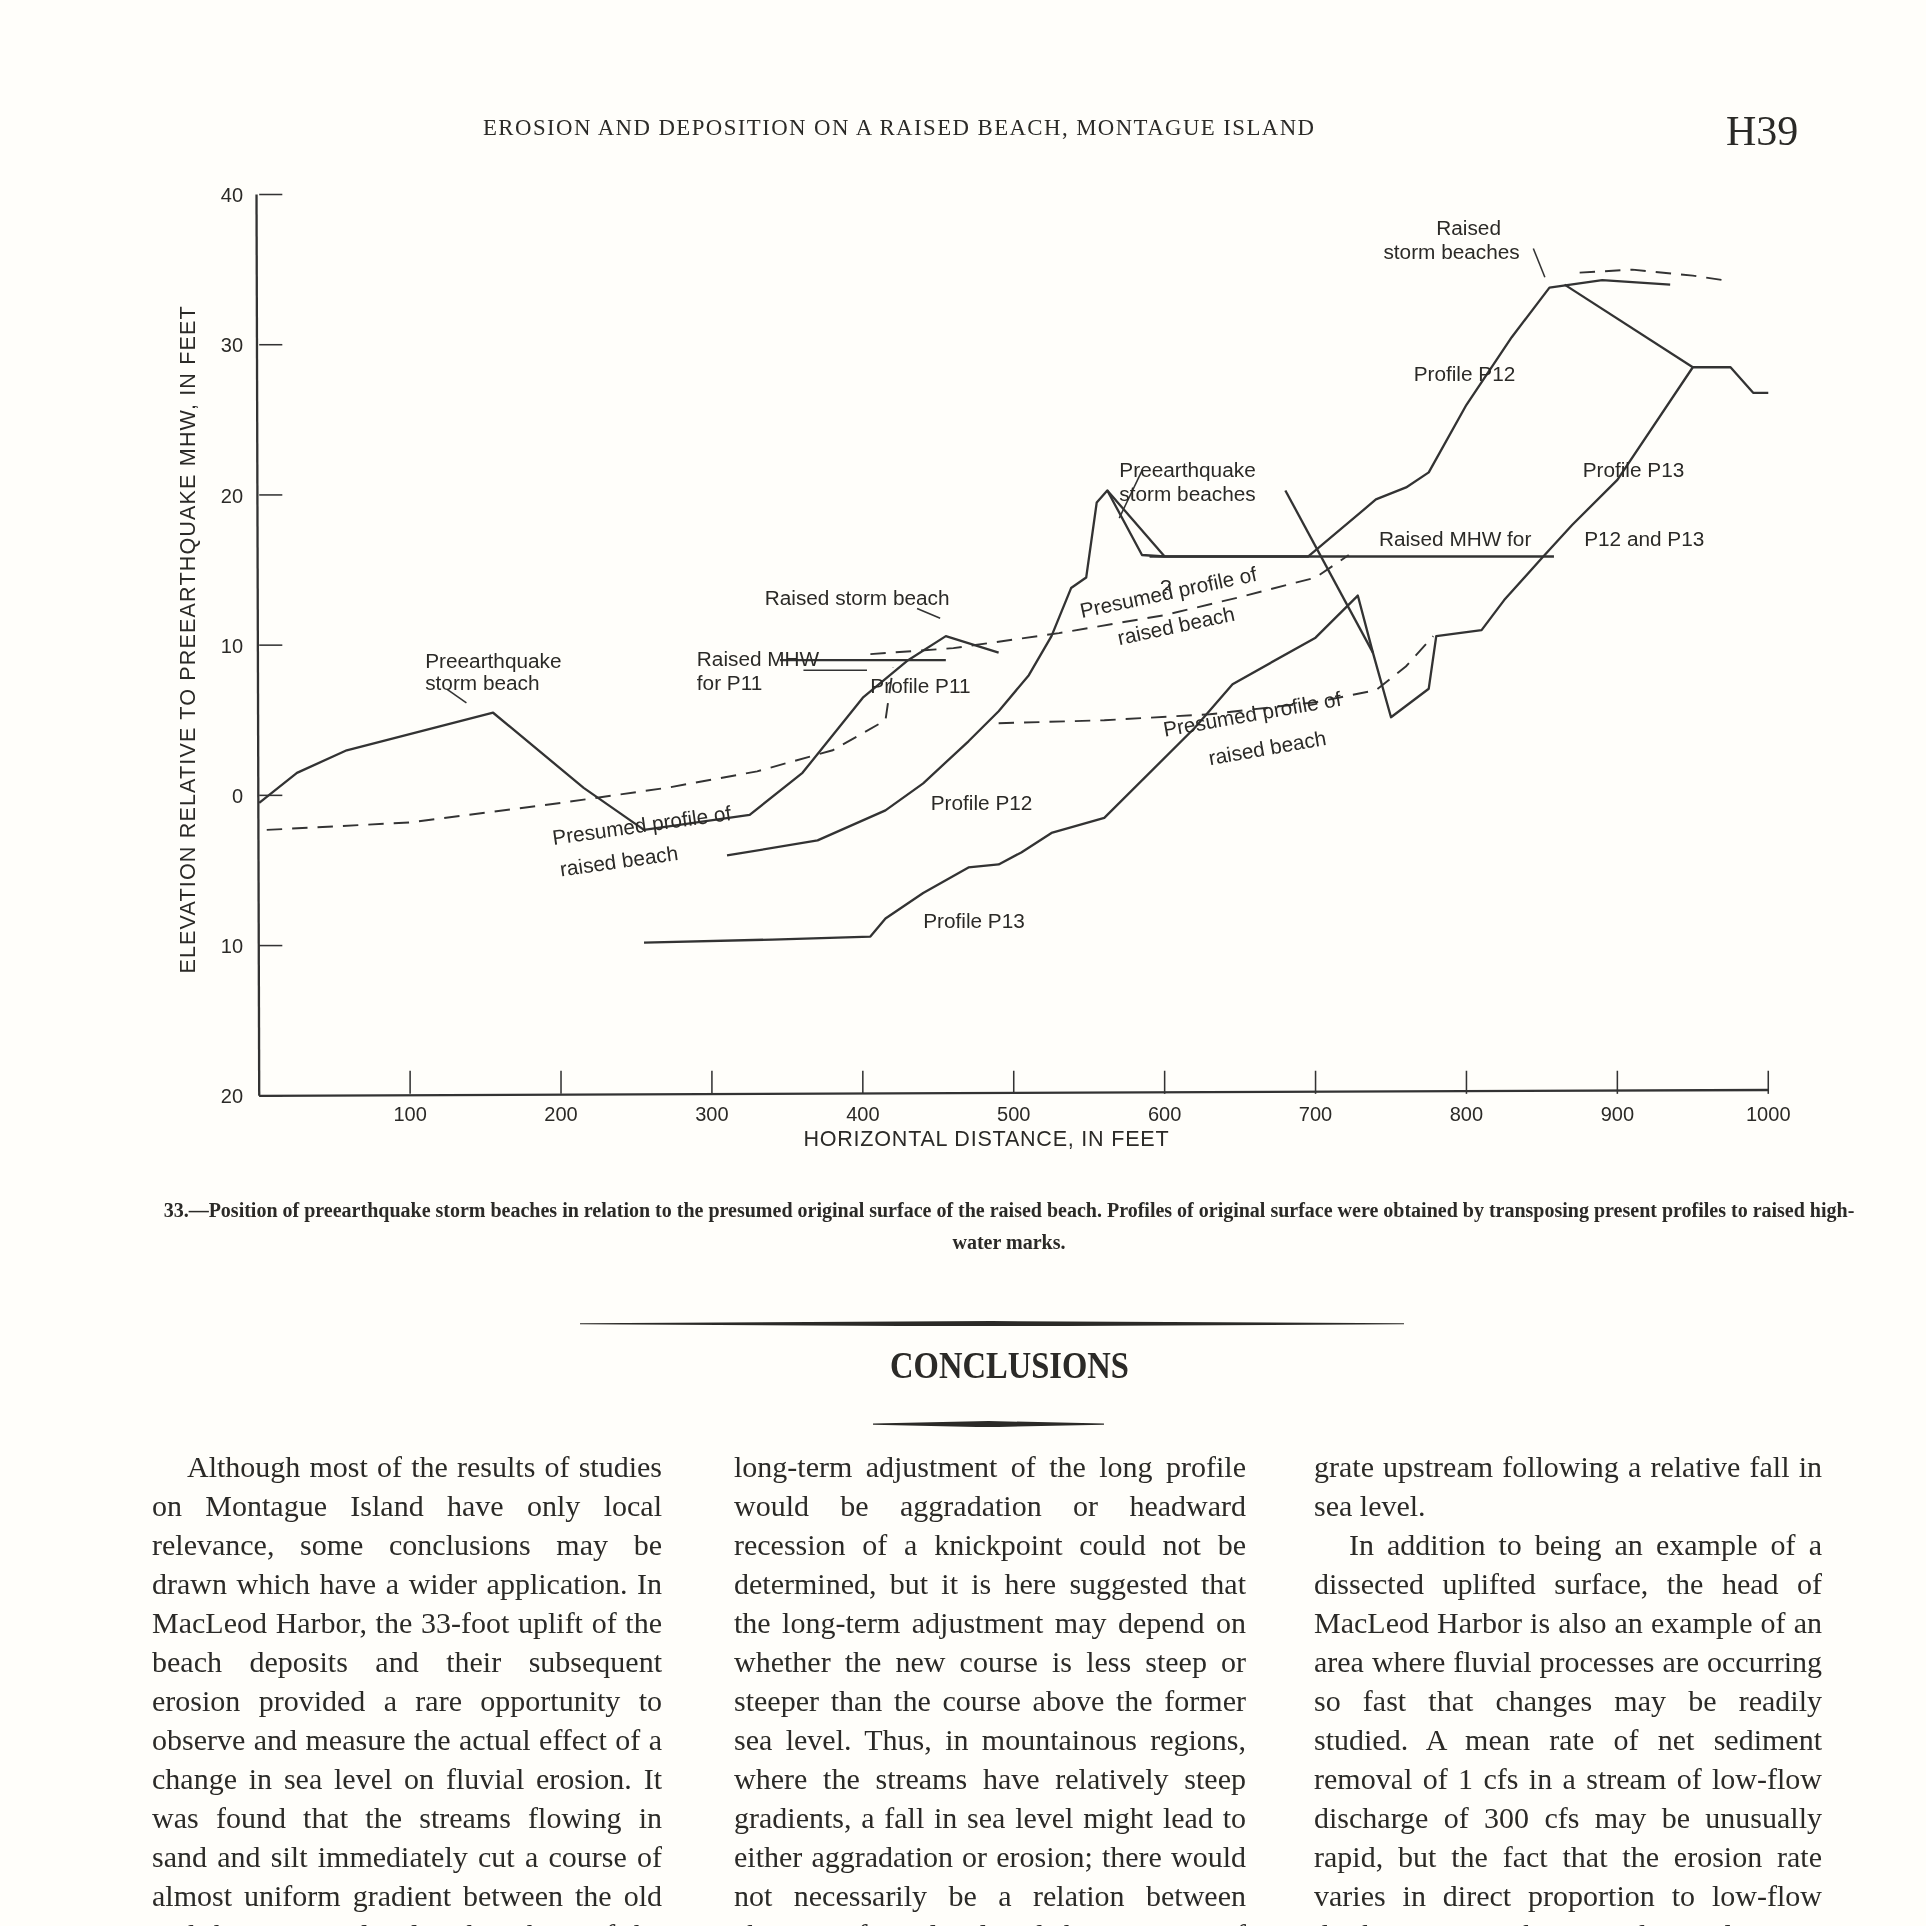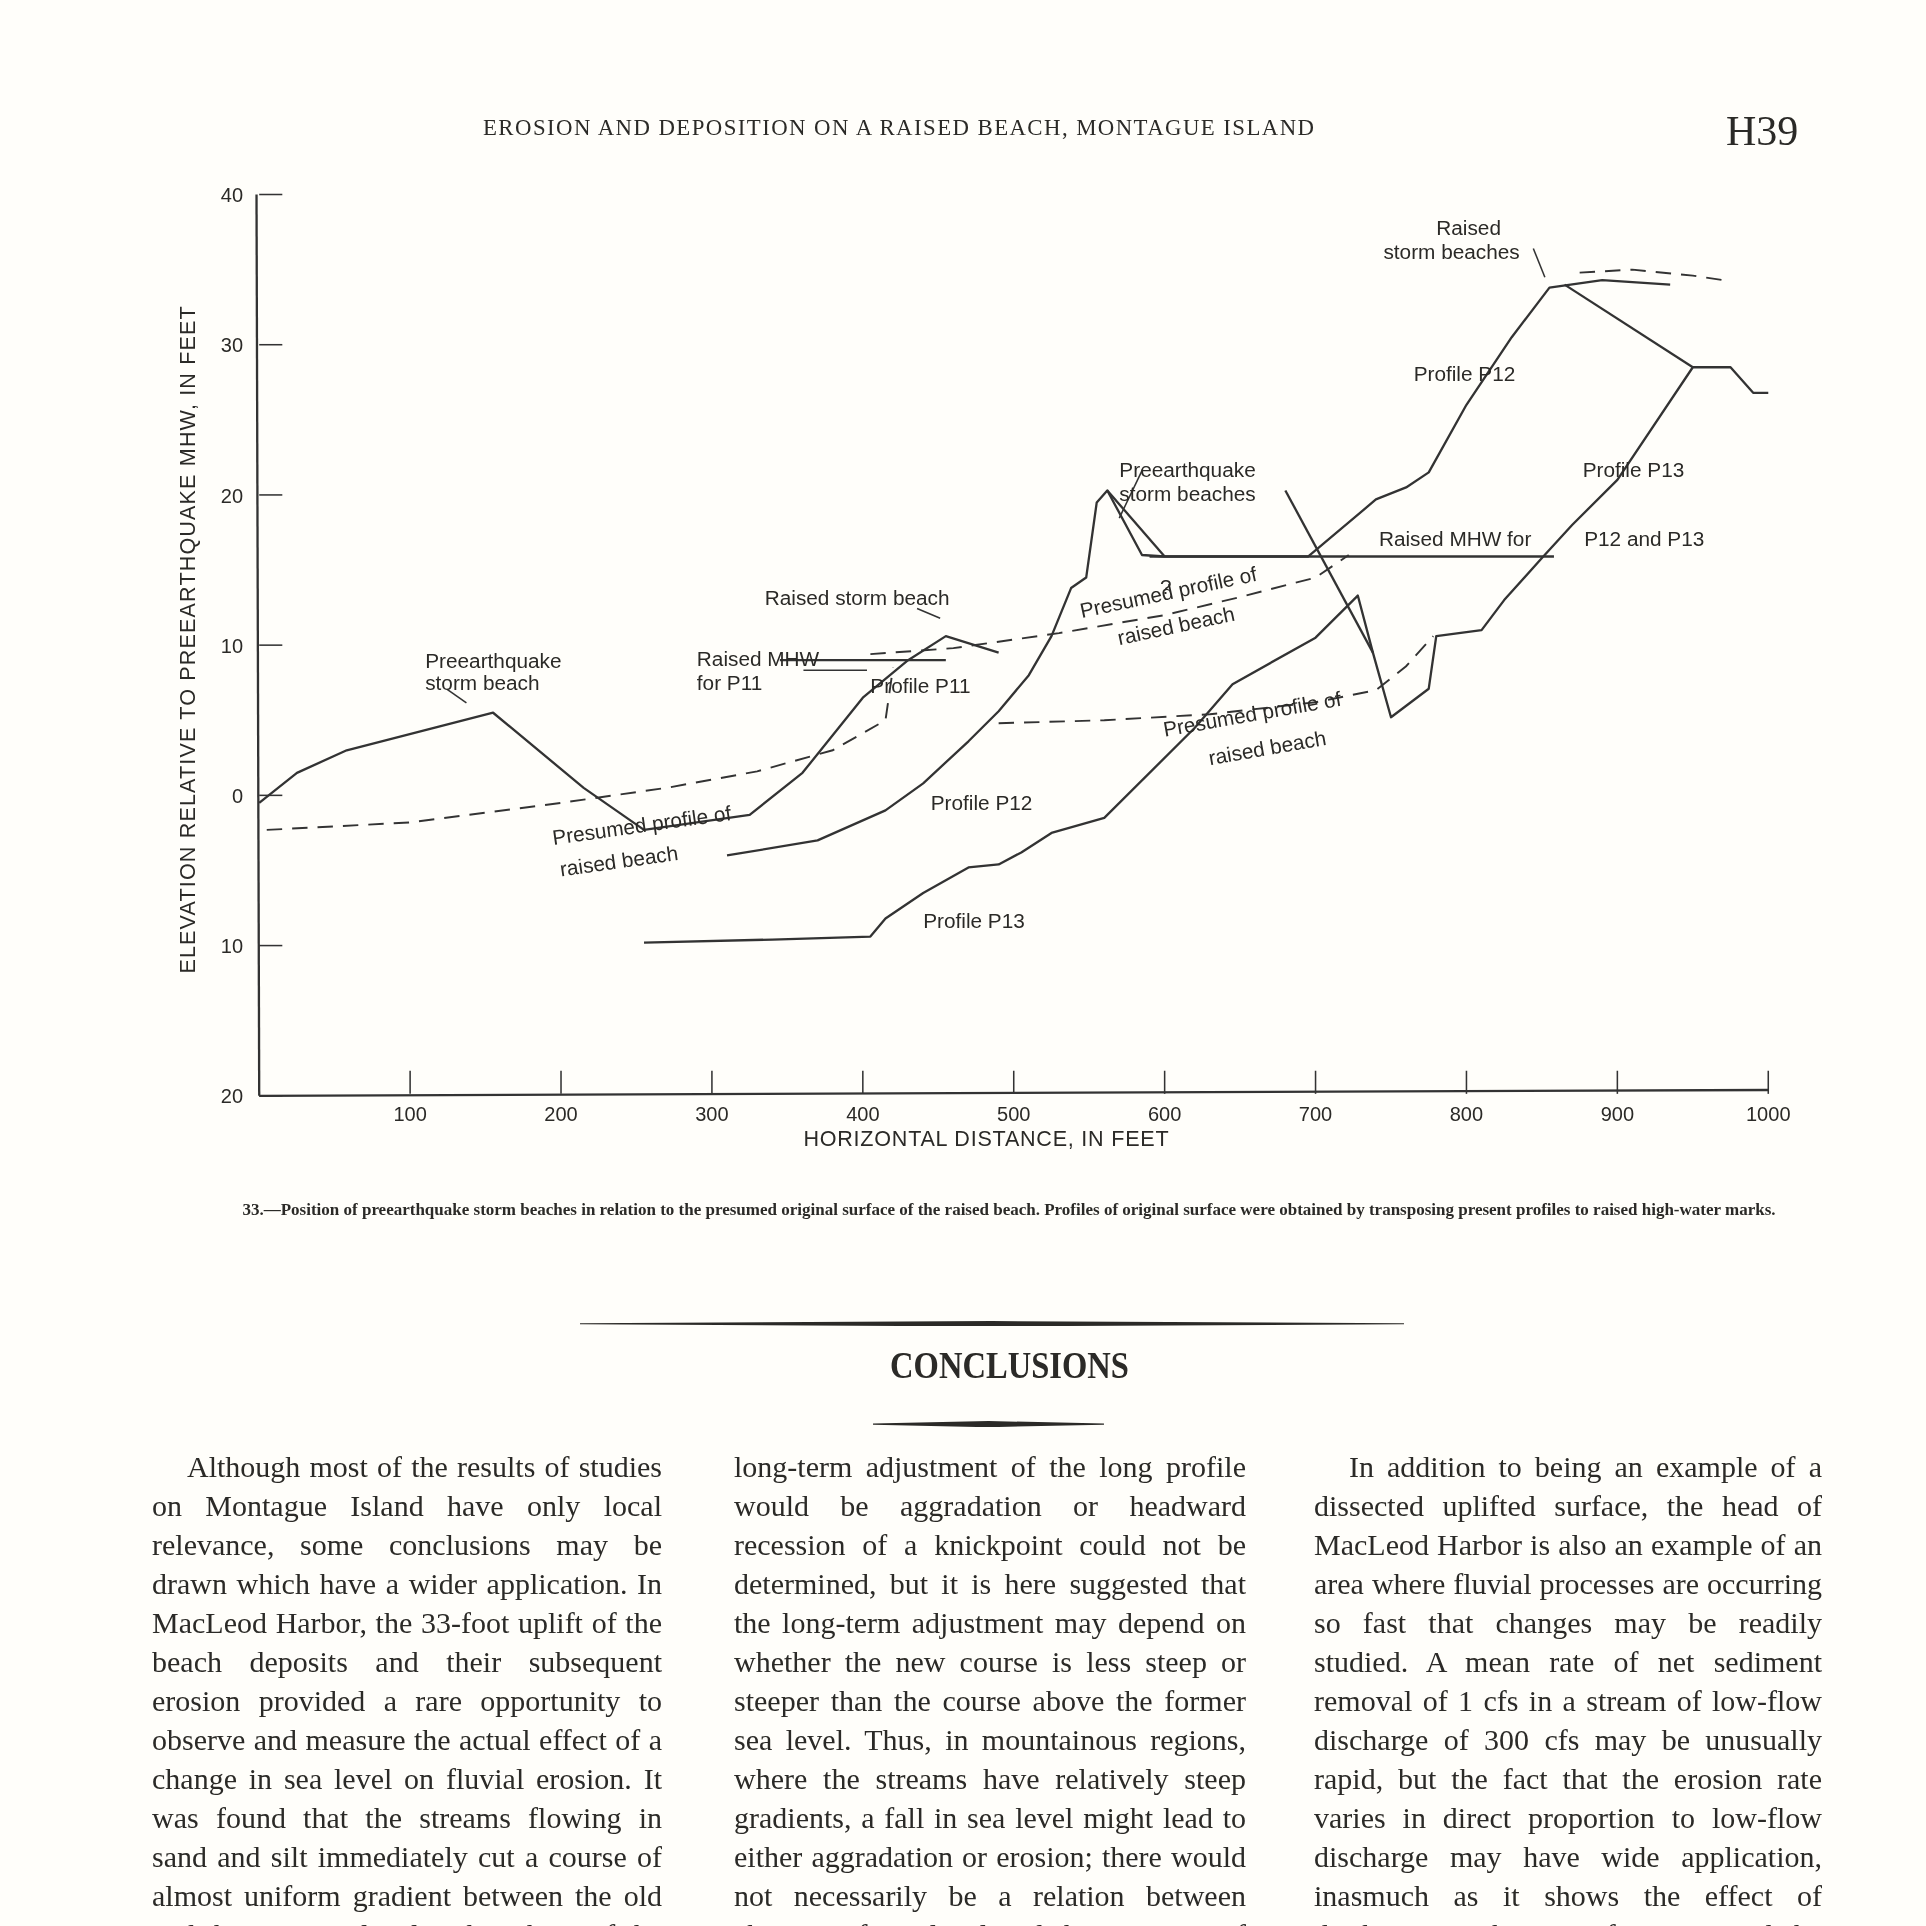--- a/index.html
+++ b/index.html
@@ -4,21 +4,21 @@
 <style>
   html, body { margin:0; padding:0; background:#fffefa; }
   body { width:2019px; height:2587px; position:relative; overflow:hidden; color:#2b2a27; }
   #running-head { position:absolute; left:483px; top:114px; font-size:24px; letter-spacing:1.5px; font-family:"Liberation Serif", serif; transform:scaleX(0.95); transform-origin:left; }
   #page-num { position:absolute; left:1726px; top:107px; font-size:42px; font-family:"Liberation Serif", serif; }
   #chart { position:absolute; left:0; top:0; width:2019px; height:1194px; }
   #chart text { font-family: "Liberation Sans", "DejaVu Sans", sans-serif; fill:#2b2a27; }
   .line { fill:none; stroke:#333; stroke-width:6; stroke-linejoin:round; }
   .dash { fill:none; stroke:#333; stroke-width:5; stroke-dasharray:40 26; }
   .lead { fill:none; stroke:#333; stroke-width:4; }
-  #caption { position:absolute; left:154px; top:1194px; width:1710px; font-family:"Liberation Serif", serif; font-weight:bold; font-size:17px; line-height:32px; text-align:center; }
+  #caption { position:absolute; left:154px; top:1194px; width:1710px; font-family:"Liberation Serif", serif; font-weight:bold; font-size:20px; line-height:32px; text-align:center; }
   .rule { position:absolute; background:#2b2a27; }
   #rule-top { left:580px; top:1321px; width:824px; height:5.4px; clip-path:polygon(0 40%, 50% 0, 100% 40%, 100% 60%, 50% 100%, 0 60%); }
   #rule-bottom { left:873px; top:1421px; width:231px; height:6.2px; clip-path:polygon(0 40%, 50% 0, 100% 40%, 100% 60%, 50% 100%, 0 60%); }
   #section-title { position:absolute; left:0; width:2019px; top:1344px; text-align:center; font-family:"Liberation Serif", serif; font-weight:bold; font-size:37px; transform:scaleX(0.88); }
   .col { position:absolute; top:1447px; font-family:"Liberation Serif", serif; font-size:30px; line-height:39px; text-align:justify; }
   .col p { margin:0; }
   .col p.indent { text-indent:35px; }
   #col1 { left:152px; width:510px; }
   #col2 { left:734px; width:512px; }
   #col3 { left:1314px; width:508px; }
@@ -130,15 +130,16 @@
 <div id="section-title">CONCLUSIONS</div>
 <div class="rule" id="rule-bottom"></div>
 
 <div class="col" id="col1">
     <p class="indent">Although most of the results of studies on Montague Island have only local relevance, some conclusions may be drawn which have a wider application. In MacLeod Harbor, the 33-foot uplift of the beach deposits and their subsequent erosion provided a rare opportunity to observe and measure the actual effect of a change in sea level on fluvial erosion. It was found that the streams flowing in sand and silt immediately cut a course of almost uniform gradient between the old and the new sea levels. This phase of the readjustment occurred within a matter of days for all streams flowing over unconsolidated materials and having low-flow discharges greater than about 1 cfs. Whether the</p>
   </div>
 <div class="col" id="col2">
     <p class="">long-term adjustment of the long profile would be aggradation or headward recession of a knickpoint could not be determined, but it is here suggested that the long-term adjustment may depend on whether the new course is less steep or steeper than the course above the former sea level. Thus, in mountainous regions, where the streams have relatively steep gradients, a fall in sea level might lead to either aggradation or erosion; there would not necessarily be a relation between changes of sea level and the presence of knickpoints. In lowland regions, however, where the lower courses of rivers have very low gradients, it is anticipated that knickpoints will develop and mi-</p>
   </div>
 <div class="col" id="col3">
+    <p class="">grate upstream following a relative fall in sea level.</p>
     <p class="indent">In addition to being an example of a dissected uplifted surface, the head of MacLeod Harbor is also an example of an area where fluvial processes are occurring so fast that changes may be readily studied. A mean rate of net sediment removal of 1 cfs in a stream of low-flow discharge of 300 cfs may be unusually rapid, but the fact that the erosion rate varies in direct proportion to low-flow discharge may have wide application, inasmuch as it shows the effect of discharge on the rate of erosion and the transport of uniform materials.</p>
   </div>
 
 
 </body></html>

